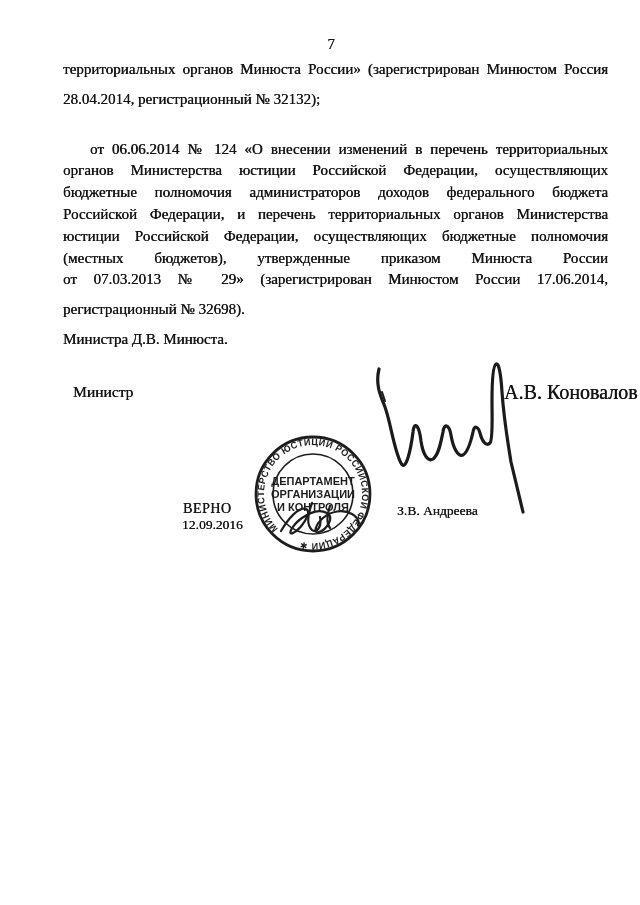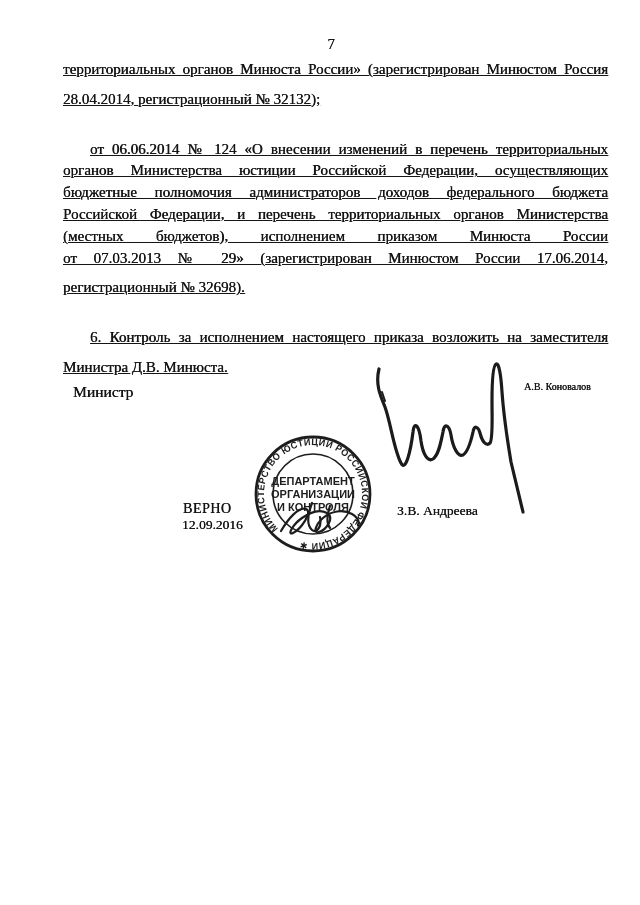--- a/index.html
+++ b/index.html
@@ -10,25 +10,25 @@
   }
   .scanink{text-shadow:0.35px 0 0 currentColor;}
   .page-number{
     position:absolute;top:36px;left:0;right:0;text-align:center;
     font-size:14.5px;padding-left:22px;
   }
   .doc-body{
     position:absolute;top:59px;left:63px;width:545px;
     font-size:15px;line-height:21.8px;
   }
-  .tline{text-align:justify;text-align-last:justify;white-space:normal;text-decoration:underline;}
+  .tline{text-align:justify;text-align-last:justify;white-space:normal;}
   .tline.tlast{text-align-last:left;margin-top:8px;}
   .tline.tindent{text-indent:27px;margin-top:28px;}
   .minister-title{position:absolute;top:383px;left:73px;font-size:15.5px;}
-  .minister-name{position:absolute;top:381px;left:524px;font-size:10px;}
+  .minister-name{position:absolute;top:381px;left:504px;font-size:20px;}
   .verno{position:absolute;top:501px;left:183px;font-size:14px;font-weight:normal;letter-spacing:0.5px;}
   .verno-date{position:absolute;top:517px;left:182px;font-size:13.5px;text-align:right;}
   .clerk-name{position:absolute;top:503px;left:397px;font-size:13.5px;}
   .overlay-svg{position:absolute;top:0;left:0;pointer-events:none;}
   .stamp-center-text{
     font-family:"Liberation Sans","DejaVu Sans",sans-serif;
     font-weight:bold;font-size:11px;fill:#1d1d1d;text-anchor:middle;
   }
   .stamp-ring-text{
     font-family:"Liberation Sans","DejaVu Sans",sans-serif;
@@ -42,24 +42,24 @@
 
   <div class="page-number scanink">7</div>
 
   <div class="doc-body scanink">
       <div class="tline">территориальных органов Минюста России» (зарегистрирован Минюстом Россия</div>
       <div class="tline tlast">28.04.2014, регистрационный № 32132);</div>
       <div class="tline tindent">от 06.06.2014 № 124 «О внесении изменений в перечень территориальных</div>
       <div class="tline">органов Министерства юстиции Российской Федерации, осуществляющих</div>
       <div class="tline">бюджетные полномочия администраторов доходов федерального бюджета</div>
       <div class="tline">Российской Федерации, и перечень территориальных органов Министерства</div>
-      <div class="tline">(местных бюджетов), исполнением приказом Минюста России</div>
+      <div class="tline">юстиции Российской Федерации, осуществляющих бюджетные полномочия</div>
+      <div class="tline">(местных бюджетов), утвержденные приказом Минюста России</div>
       <div class="tline">от 07.03.2013 № 29» (зарегистрирован Минюстом России 17.06.2014,</div>
       <div class="tline tlast">регистрационный № 32698).</div>
-      <div class="tline tindent">6. Контроль за исполнением настоящего приказа возложить на заместителя</div>
       <div class="tline tlast">Министра Д.В. Минюста.</div>
     </div>
 
   <div class="minister-title scanink">Министр</div>
   <div class="minister-name scanink">А.В. Коновалов</div>
 
   <div class="verno scanink">ВЕРНО</div>
   <div class="verno-date scanink">12.09.2016</div>
   <div class="clerk-name scanink">З.В. Андреева</div>
 

